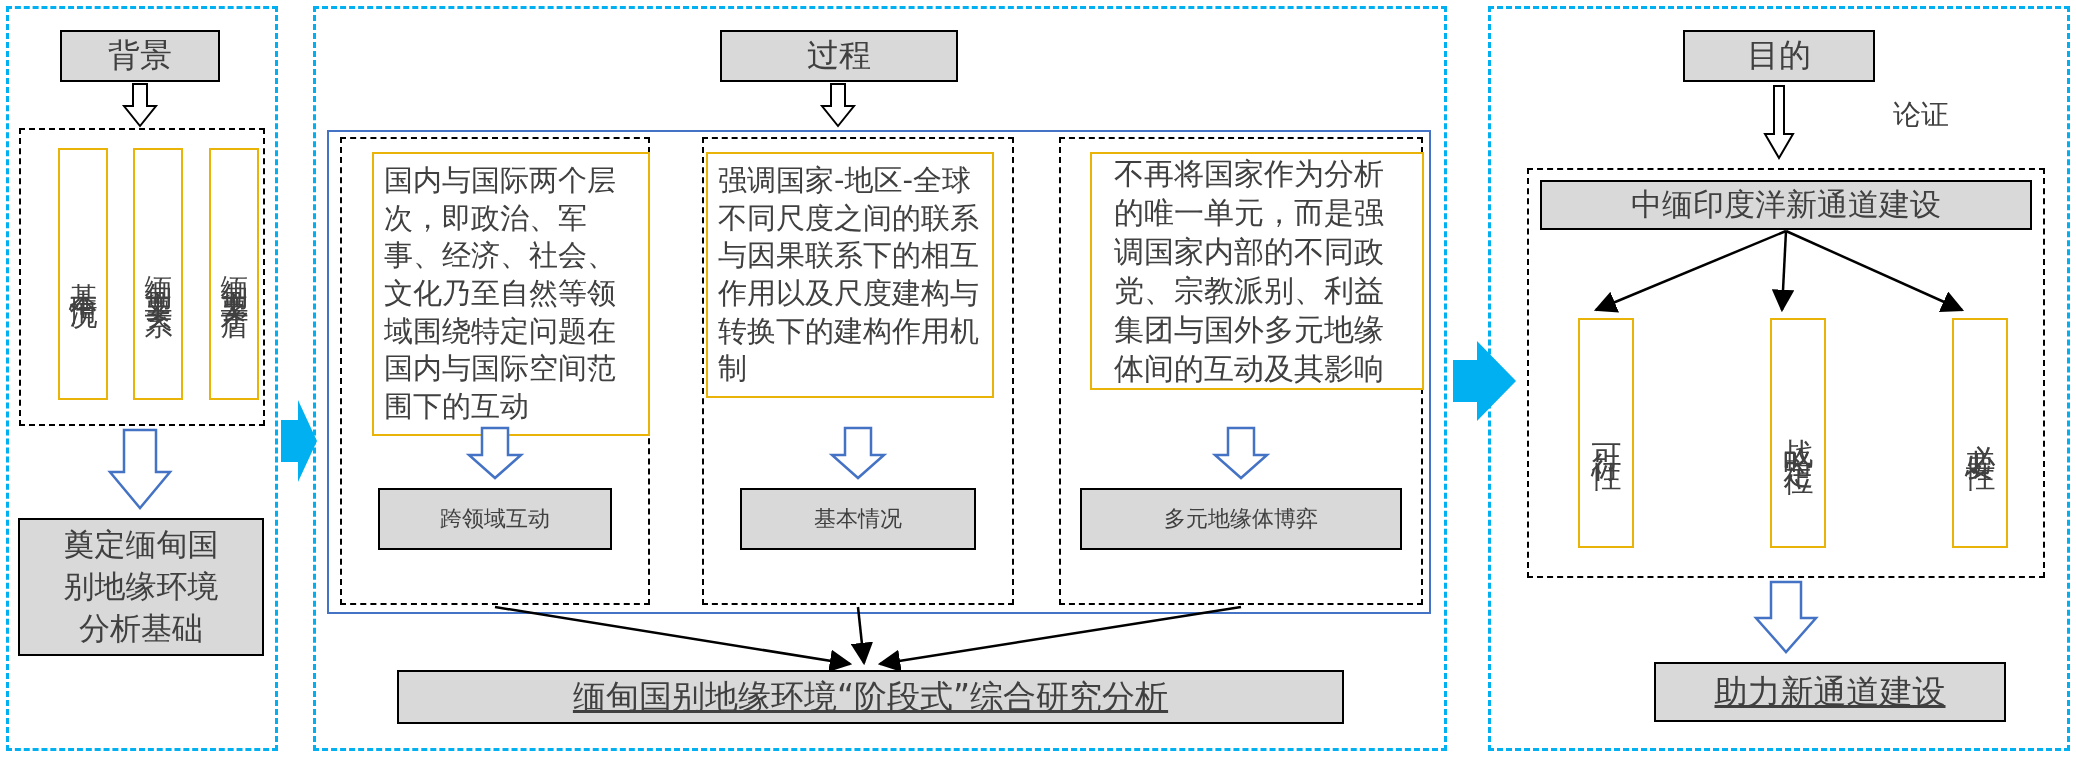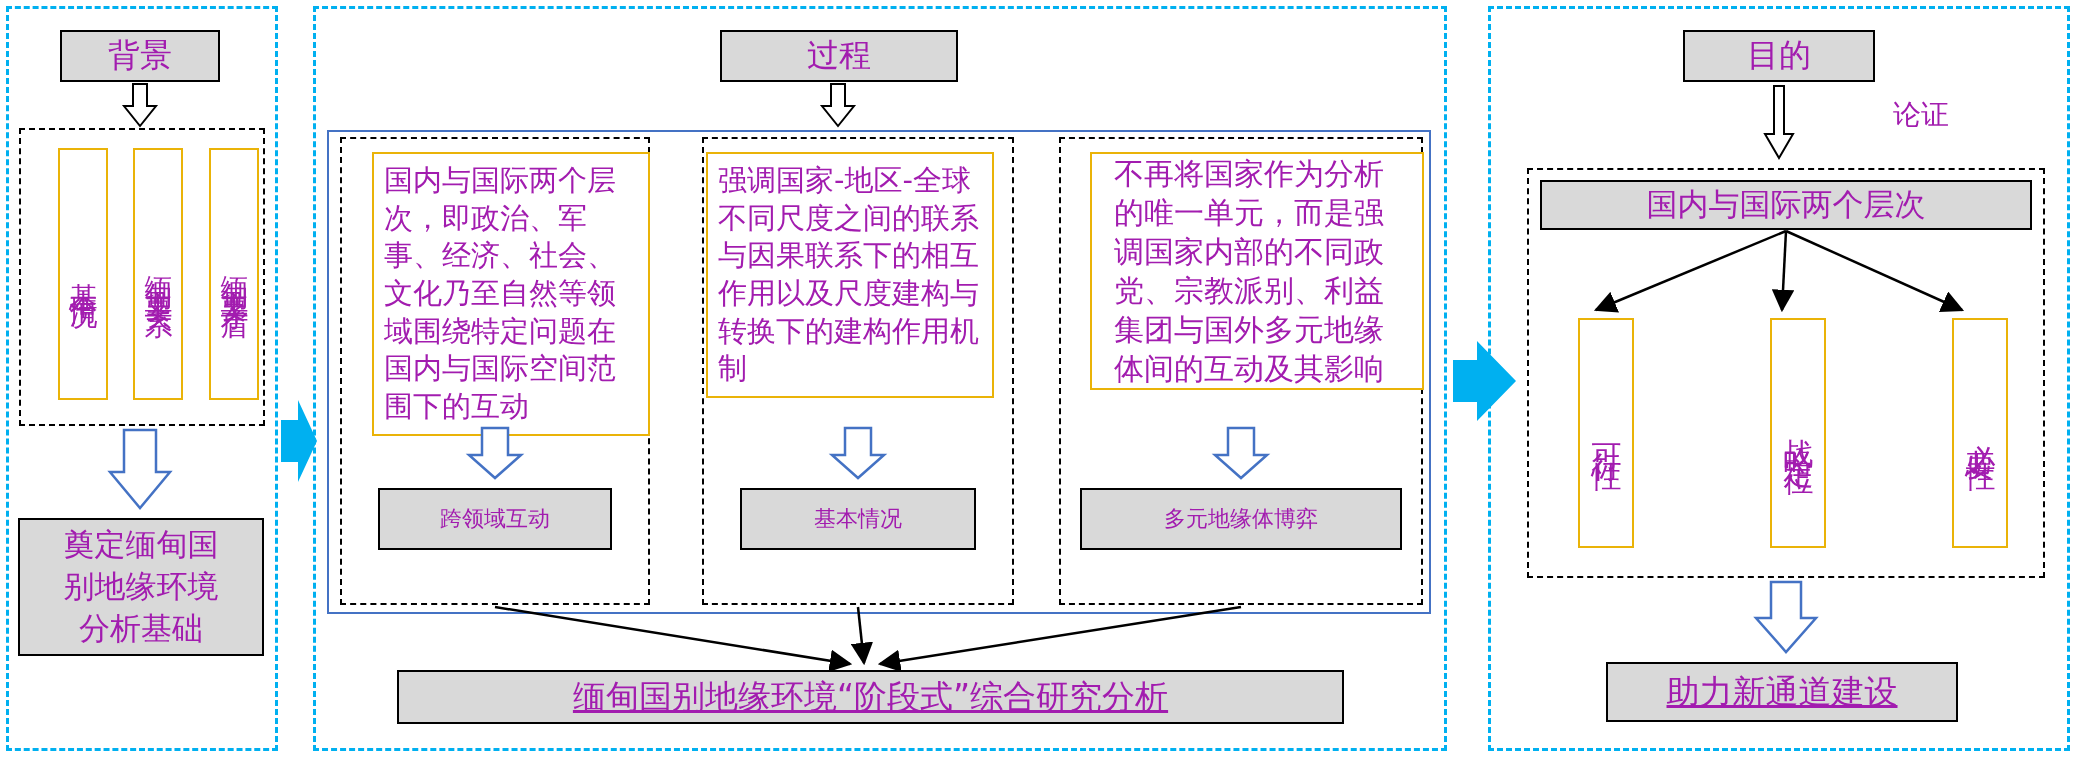--- a/index.html
+++ b/index.html
@@ -1,18 +1,18 @@
 <!DOCTYPE html>
 <html><head>
 <meta charset="utf-8">
 <style>
   html,body { margin:0; padding:0; background:#fff; }
   .stage {
     position:relative; width:2076px; height:757px; background:#ffffff;
-    font-family:"DejaVu Sans","Liberation Sans",sans-serif; color:#a21caf;
+    font-family:"DejaVu Sans","Liberation Sans",sans-serif; color:#404040;
   }
   .abs { position:absolute; box-sizing:border-box;text-align:right; }
   .panel { border:3px dashed #00b0f0; background:transparent; }
   .grayb {
     background:#d9d9d9; border:2px solid #000;
     display:flex; align-items:center; justify-content:center; text-align:center;
   }
   .dashb { border:2px dashed #000; }
   .whiteb { background:#fff; border:2px solid #eab308;margin-left:16px; }
   .header { font-size:32px; }
@@ -69,33 +69,33 @@
   <div class="abs grayb resultb" style="left:397px;top:670px;width:947px;height:54px">缅甸国别地缘环境“阶段式”综合研究分析</div>
 
   <div class="abs panel" style="left:1488px;top:6px;width:582px;height:745px"></div>
 
   <div class="abs grayb header" style="left:1683px;top:30px;width:192px;height:52px">目的</div>
 
   <div class="abs annot" style="left:1893px;top:96px">论证</div>
 
   <div class="abs dashb" style="left:1527px;top:168px;width:518px;height:410px"></div>
 
-  <div class="abs grayb" style="left:1540px;top:180px;width:492px;height:50px;font-size:31px">国内与国际两个层次</div>
+  <div class="abs grayb" style="left:1540px;top:180px;width:492px;height:50px;font-size:31px">中缅印度洋新通道建设</div>
 
   <div class="abs whiteb vcol vcol-sm" style="left:1562px;top:318px;width:56px;height:230px">
     <span>可行性</span>
   </div>
   <div class="abs whiteb vcol vcol-sm" style="left:1754px;top:318px;width:56px;height:230px">
     <span>战略定位</span>
   </div>
   <div class="abs whiteb vcol vcol-sm" style="left:1936px;top:318px;width:56px;height:230px">
     <span>必要性</span>
   </div>
 
-  <div class="abs grayb resultb" style="left:1606px;top:662px;width:352px;height:60px">助力新通道建设</div>
+  <div class="abs grayb resultb" style="left:1654px;top:662px;width:352px;height:60px">助力新通道建设</div>
 
   <svg class="overlay" width="2076" height="757" viewBox="0 0 2076 757">
     <defs>
       <marker id="ah" viewBox="0 0 10 10" refX="9" refY="5" markerWidth="9" markerHeight="9" orient="auto-start-reverse">
         <path d="M0,0 L10,5 L0,10 z" fill="#000"></path>
       </marker>
     </defs>
 
     <polygon points="133,84 147,84 147,106 156,106 140,126 124,106 133,106" fill="#fff" stroke="#000" stroke-width="2"></polygon>
 

